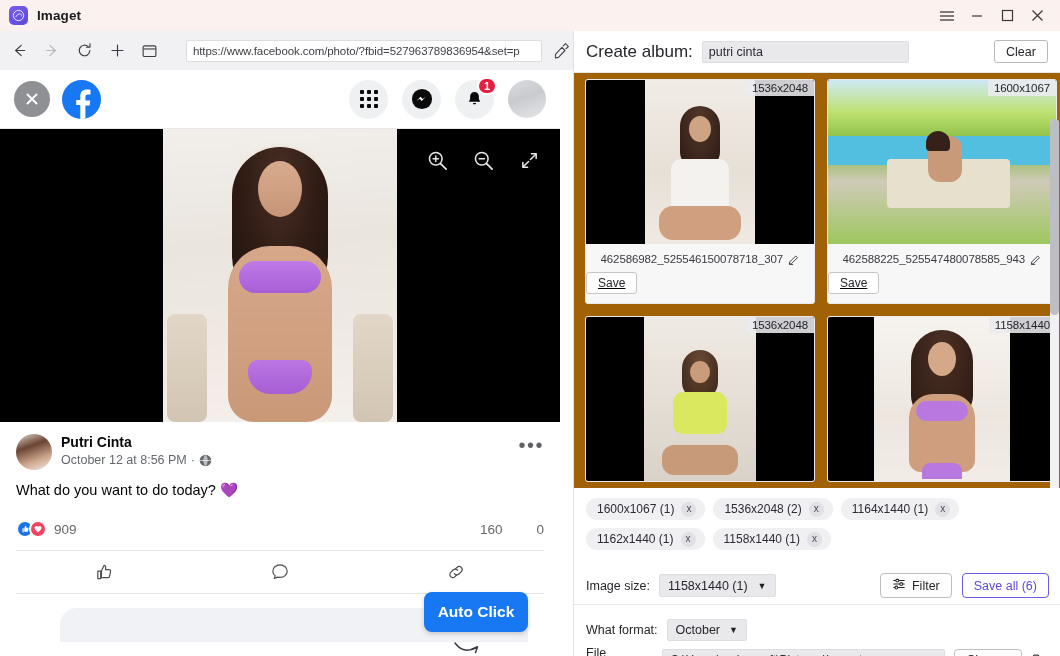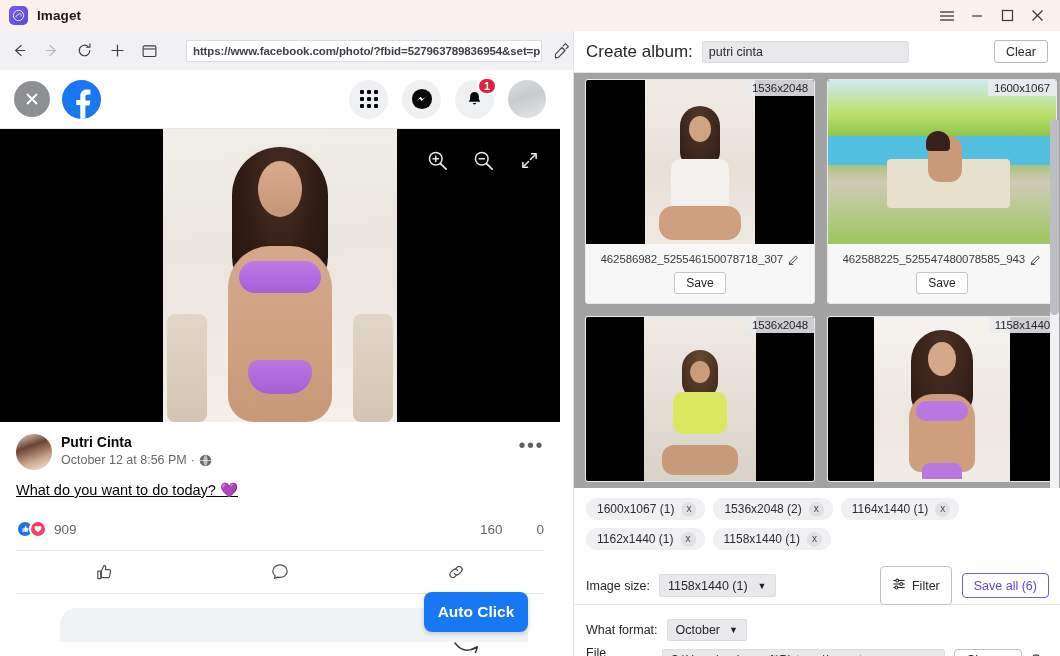--- a/index.html
+++ b/index.html
@@ -44,21 +44,21 @@
     background: #f1f1f3;
     display: flex; align-items: center;
   }
   .nav-ico {
     width: 30px; height: 30px; margin-left: 6px;
     display:flex; align-items:center; justify-content:center;
     color:#3c3c43; border-radius: 5px;
   }
   .nav-ico.disabled { color:#b6b6bf; }
   .nav-ico svg { display:block; }
-  .url-wrap { margin-left: 23px; font-weight: bold; }
+  .url-wrap { margin-left: 23px; }
   .url-box {
     width: 356px; height: 22px; background: #ffffff;
     border: 1px solid #dcdce1; border-radius: 2px;
     display: flex; align-items: center; padding: 0 6px;
     overflow: hidden;
   }
   .url-text {
     font-size: 11.5px; color: #3f3f46; white-space: nowrap; letter-spacing: -.1px;
   }
   .pick-ico {
@@ -158,21 +158,21 @@
   .post-head { display:flex; align-items:flex-start; }
   .post-avatar {
     width: 36px; height: 36px; border-radius:50%; flex:none;
     background: linear-gradient(160deg,#e8dcd2 0%, #6a4434 35%, #cfa98f 70%, #f1ece6 100%);
   }
   .post-meta { margin-left: 9px; }
   .post-name { font-size: 14px; font-weight: 700; color:#080809; line-height:17px; }
   .post-time { font-size: 12.5px; color:#65676b; line-height:17px; margin-top:1px; display:flex; align-items:center; gap:4px; }
   .globe-ico { display:inline-flex; }
   .post-more { margin-left:auto; color:#606266; font-size: 20px; line-height:10px; letter-spacing:1.5px; padding-top:6px; }
-  .post-text { font-size: 14.5px; color:#050505; margin-top: 12px; text-decoration: underline; }
+  .post-text { font-size: 14.5px; color:#050505; margin-top: 12px; }
   .post-stats {
     display:flex; align-items:center; margin-top: 21px; padding-bottom: 10px;
     position: relative;
   }
   .reacts { display:flex; align-items:center; }
   .react-pill {
     width:18px; height:18px; border-radius:50%;
     display:flex; align-items:center; justify-content:center; border:2px solid #fff;
   }
   .react-like { background:#1b74e4; }
@@ -214,21 +214,21 @@
     display:flex; align-items:center; padding: 0 6px; font-size:12.5px; color:#2a2a2f;
   }
   .clear-btn {
     margin-left:auto; width: 54px; height: 23px; border:1px solid #b9b9c0;
     border-radius:3px; background:#fff; font-size:12.5px; color:#26262b;
     display:flex; align-items:center; justify-content:center;
   }
 
   .grid-scroll {
     position:absolute; left:0; top:42px; width: 487px; height: 415px;
-    background:#a3a3a3; overflow:hidden;
+    background:#a16207; overflow:hidden;
   }
   .grid {
     display:grid; grid-template-columns: 230px 230px; gap: 12px;
     padding: 6px 12px 0 11px;
   }
   .card {
     background:#f7f7f8; border:1px solid #eaeaee; border-radius:3px; overflow:hidden;
   }
   .thumb { position:relative; height: 164px; background:#000; overflow:hidden; }
   .thumb .inner { position:absolute; left:50%; transform:translateX(-50%); top:0; bottom:0; }
@@ -238,21 +238,21 @@
   }
   .card-name-row {
     display:flex; align-items:center; justify-content:center; gap:5px;
     padding: 9px 8px 0 8px;
   }
   .card-name {
     font-size: 11.5px; color:#3a3a40; white-space:nowrap; overflow:hidden;
     max-width: 182px; letter-spacing:-.1px;
   }
   .pencil { color:#3a3a40; display:flex; }
-  .save-wrap { display:flex; justify-content:center; padding: 7px 0 9px 0; }
+  .save-wrap { display:flex; padding: 7px 0 9px 0; text-decoration: underline; }
   .save-btn {
     min-width: 50px; height: 22px; padding: 0 11px; background:#fff;
     border:1px solid #c5c5cb; border-radius:3px; font-size:12px; color:#26262b;
     display:flex; align-items:center; justify-content:center;
   }
 
   .vscroll {
     position:absolute; right: 2px; top: 46px; width: 9px; height: 405px;
     background: #f1f1f3; border-radius:5px;
   }
@@ -284,21 +284,21 @@
   }
   .size-label { font-size:12.5px; color:#26262b; }
   .size-select {
     margin-left: 9px; height: 23px; background:#e9e9ec; border:1px solid #dedee2;
     border-radius:2px; display:flex; align-items:center; gap:10px; padding: 0 8px;
     font-size:12.5px; color:#26262b;
   }
   .caret { font-size:9px; color:#1f1f24; }
   .right-btns { margin-left:auto; display:flex; align-items:center; gap: 10px; }
   .filter-btn {
-    height: 39px; padding: 0 11px; border:1px solid #bdbdc4; border-radius:4px;
+    height: 25px; padding: 0 11px; border:1px solid #bdbdc4; border-radius:4px;
     background:#fff; display:flex; align-items:center; gap:6px;
     font-size:12.5px; color:#26262b;
   }
   .saveall-btn {
     height: 25px; padding: 0 11px; border:1px solid #6c5ce7; border-radius:4px;
     background:#fff; display:flex; align-items:center;
     font-size:12.5px; color:#5b4ad6;
   }
 
   .fmt-row {

